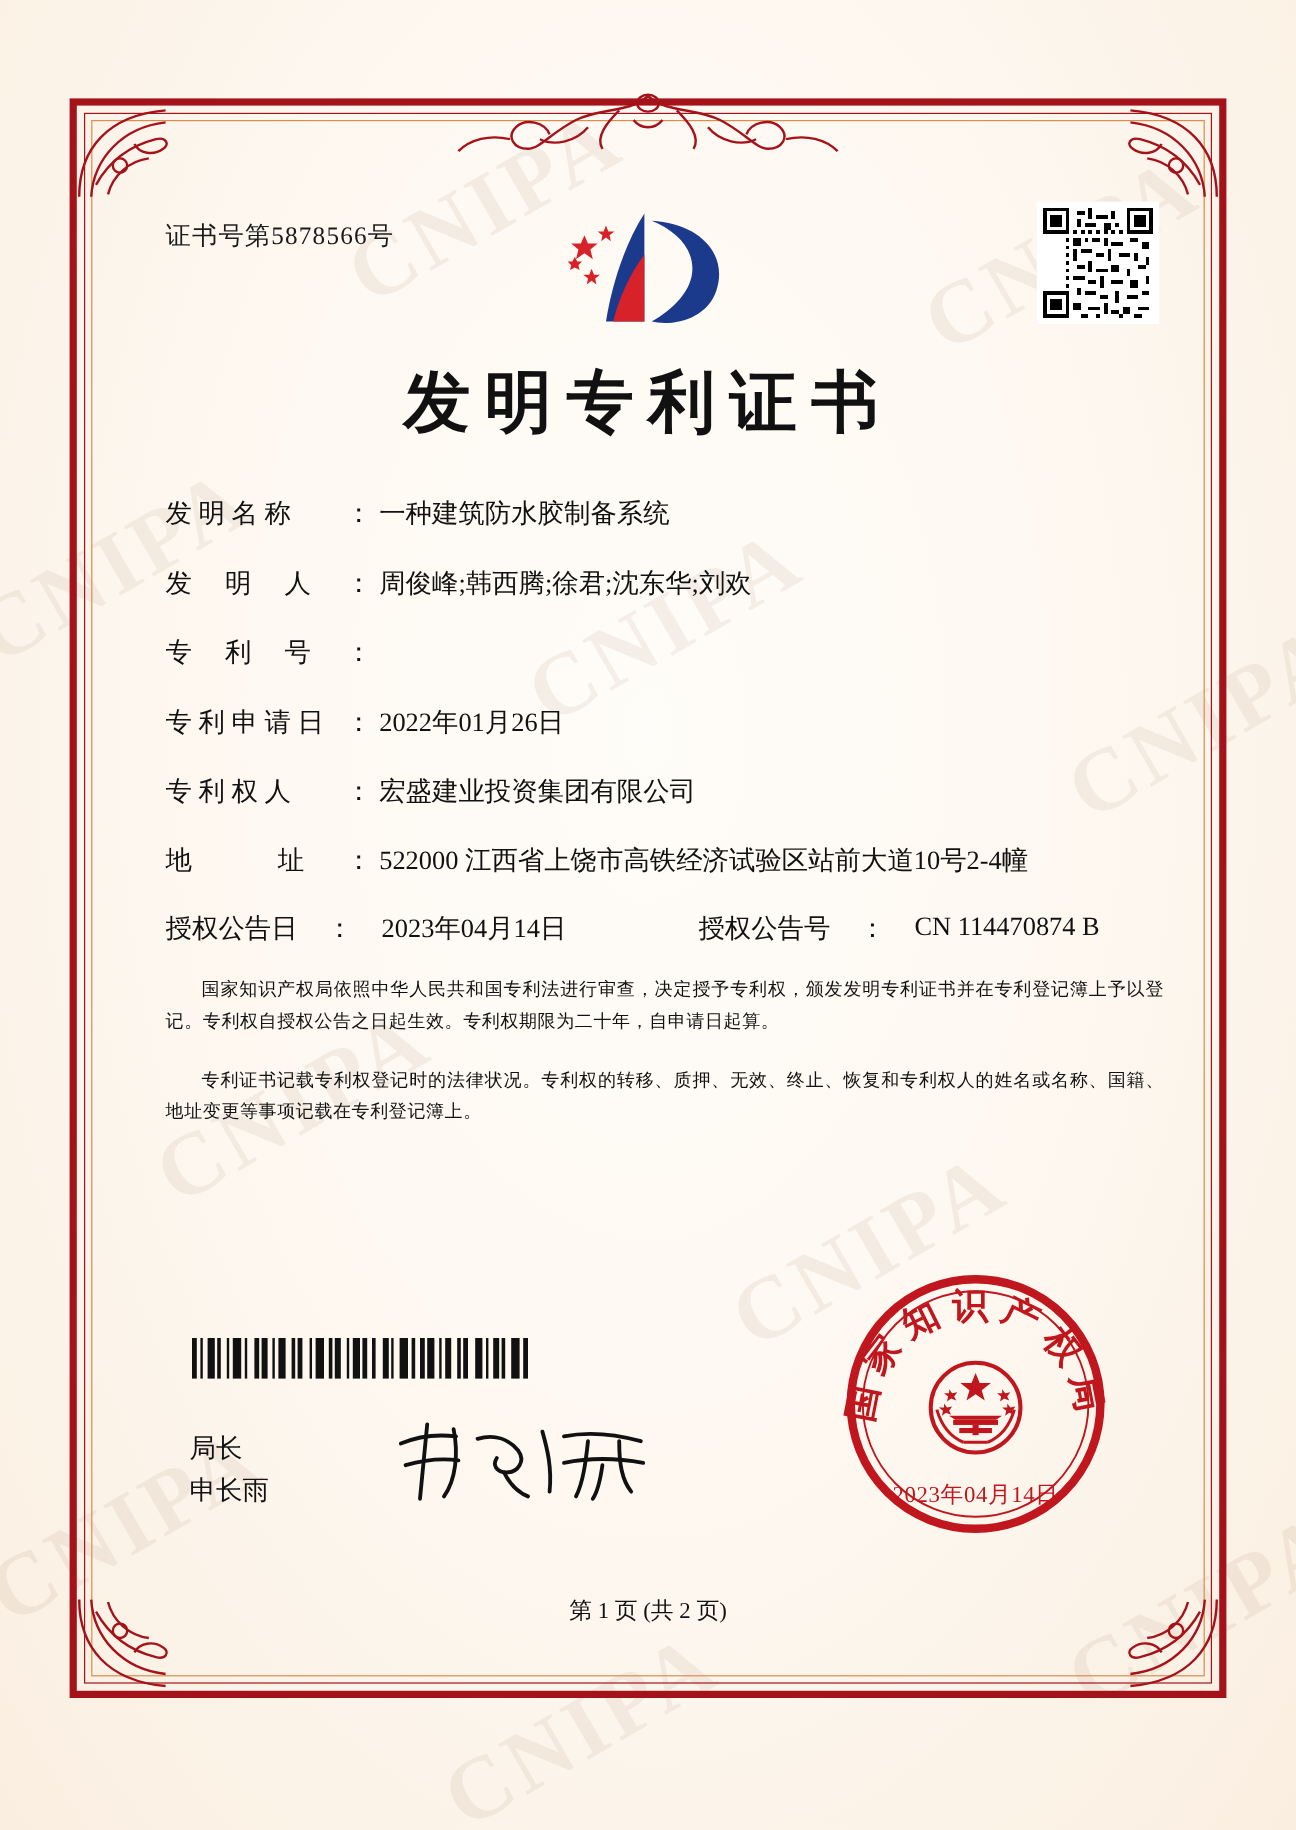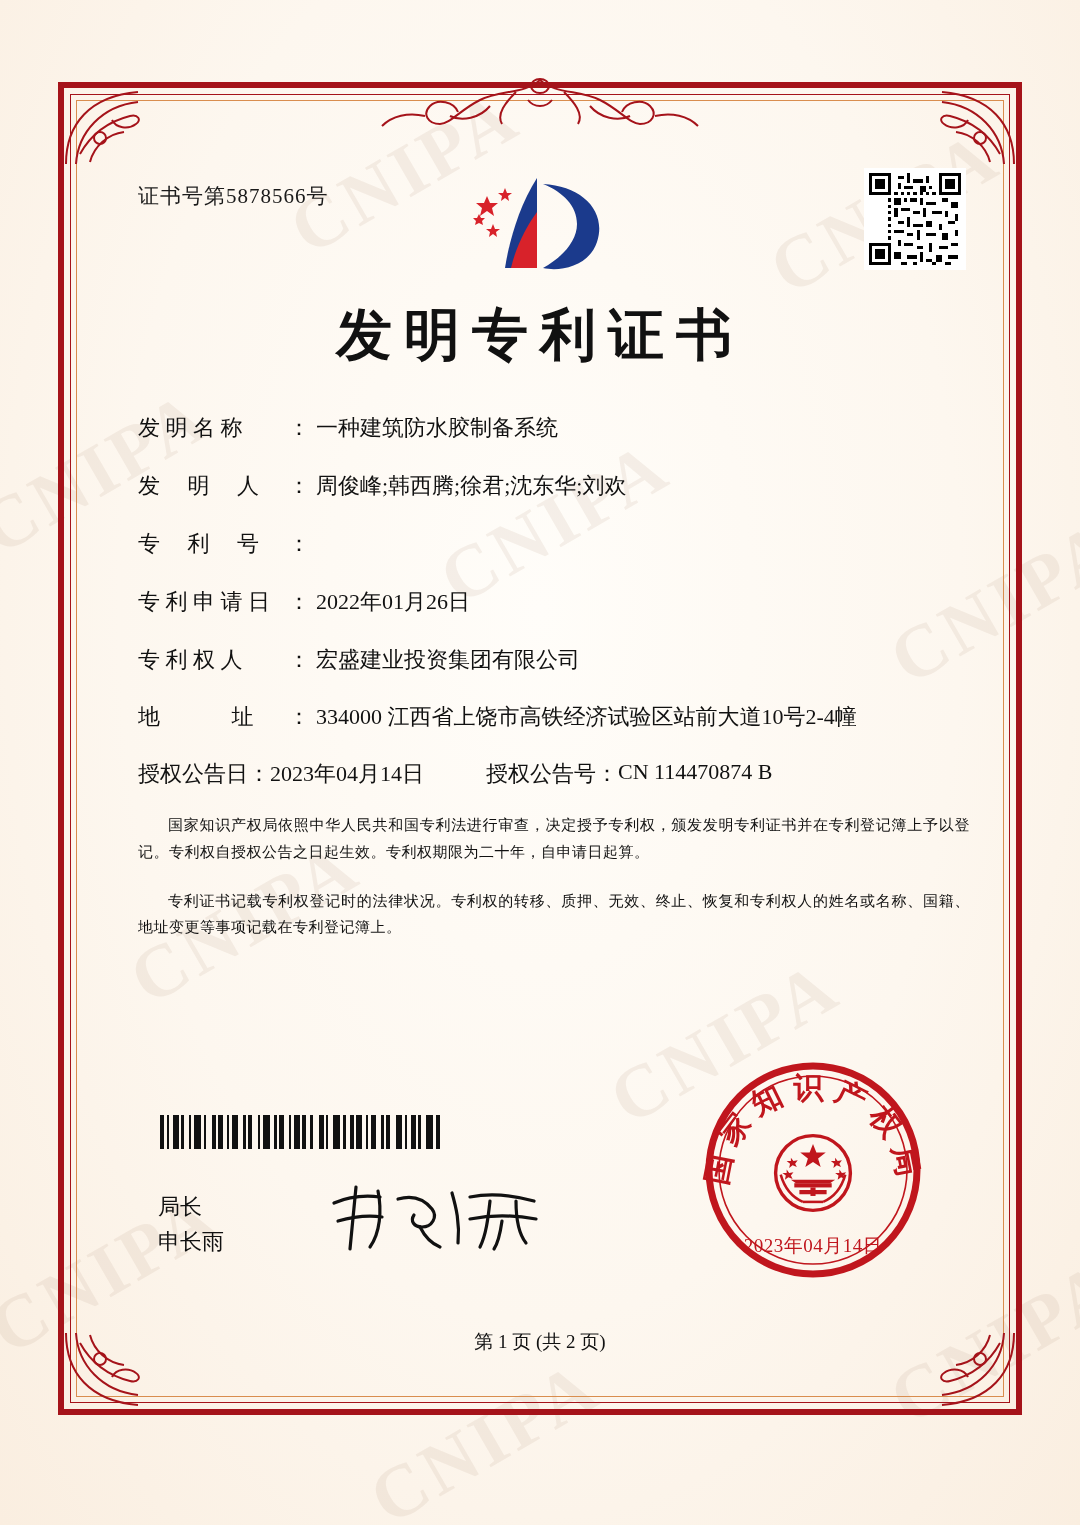--- a/index.html
+++ b/index.html
@@ -168,20 +168,21 @@
   .field-value .line2 {
     display: block;
   }
 
   .pub-row {
     display: flex;
     align-items: flex-start;
     font-size: 22px;
     color: #111;
     margin-bottom: 22px;
+    gap: 24px;
   }
   .pub-row .lbl { white-space: nowrap; }
   .pub-row .val { white-space: nowrap; }
   .pub-row .gap { width: 62px; flex: 0 0 62px; }
 
   .para {
     font-size: 15px;
     line-height: 1.75;
     color: #111;
     text-indent: 2em;
@@ -480,21 +481,21 @@
       <div class="field-row">
         <div class="field-label">专 利 权 人</div>
         <div class="field-colon">：</div>
         <div class="field-value">宏盛建业投资集团有限公司</div>
       </div>
 
       <div class="field-row">
         <div class="field-label">地　　　 址</div>
         <div class="field-colon">：</div>
         <div class="field-value">
-          <span>334000 江西省上饶市高铁经济试验区站前大道10号2-4幢</span>
+          <span>522000 江西省上饶市高铁经济试验区站前大道10号2-4幢</span>
         </div>
       </div>
 
       <div class="pub-row">
         <div class="lbl">授权公告日</div>
         <div class="lbl">：</div>
         <div class="val">2023年04月14日</div>
         <div class="gap"></div>
         <div class="lbl">授权公告号</div>
         <div class="lbl">：</div>

